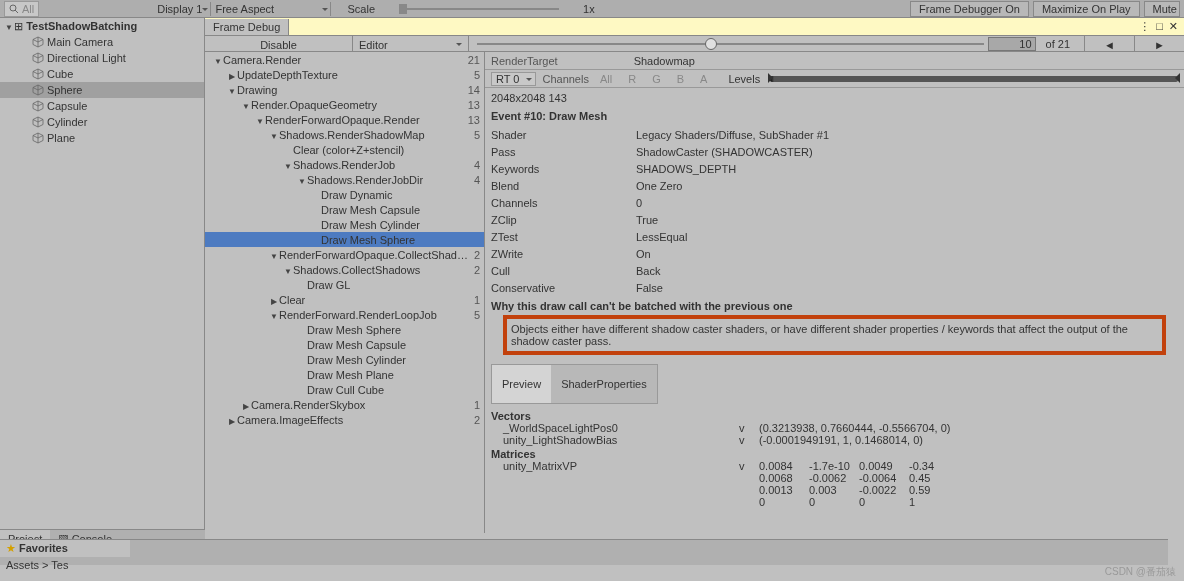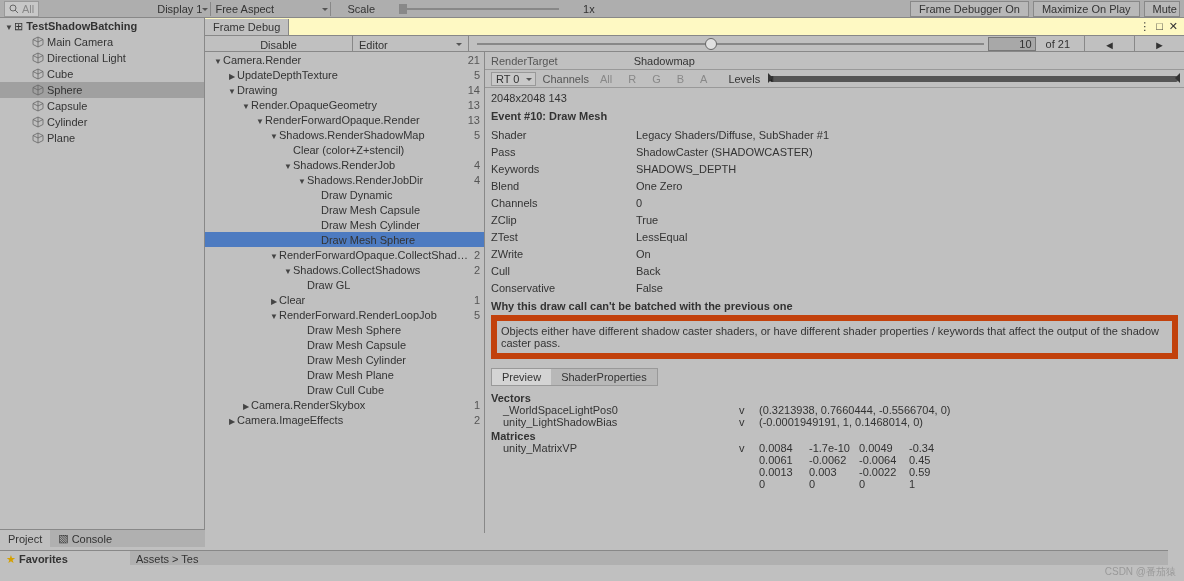--- a/index.html
+++ b/index.html
@@ -56,30 +56,30 @@
 .ch-btn { padding:0 5px; color:#888; }
 .levels-slider { flex:1; height:6px; background:linear-gradient(to right,#000,#555 4px,#555); border-radius:2px; position:relative; margin-left:4px; }
 .levels-slider::before { content:""; position:absolute; left:-2px; top:-3px; border:5px solid transparent; border-left-color:#333; }
 .levels-slider::after { content:""; position:absolute; right:-2px; top:-3px; border:5px solid transparent; border-right-color:#333; }
 
 .detail-body { padding:4px 6px; }
 .prop-row { display:flex; height:17px; align-items:center; }
 .prop-row .pk { width:145px; }
 .prop-row .pv { flex:1; }
 .bold { font-weight:bold; }
-.batch-warn { border:6px solid #c2410c; padding:4px; margin:3px 0; }
+.batch-warn { border:4px solid #c2410c; padding:4px; margin:3px 12px; }
 .tab-box { display:inline-flex; border:1px solid #999; margin:6px 0; }
-.tab-box .t { padding:2px 10px; }
+.tab-box .t { padding:13px 10px; }
 .tab-box .t.active { background:#d4d4d4; }
 .tab-box .t:not(.active) { background:#b8b8b8; }
 
 .bottom-tabs { position:absolute; bottom:34px; left:0; width:205px; height:18px; background:#b0b0b0; display:flex; border-top:1px solid #888; }
 .bottom-tabs .bt { padding:2px 8px; display:flex; align-items:center; gap:3px; }
 .bottom-tabs .bt.active { background:#c0c0c0; }
-.footer-bar { position:absolute; bottom:16px; left:0; right:16px; height:15px; background:#b0b0b0; display:flex; border-top:1px solid #888; }
+.footer-bar { position:absolute; bottom:16px; left:0; right:16px; height:26px; background:#b0b0b0; display:flex; border-top:1px solid #888;flex-direction:column; }
 .footer-bar .fav { width:130px; padding:2px 6px; background:#c0c0c0; }
 .footer-bar .breadcrumb { padding:2px 6px; }
 .watermark { position:absolute; bottom:2px; right:8px; color:#999; font-size:10px; }
 .search-icon { width:10px; height:10px; }
 .star-icon { color:#d4a000; }
 </style>
 </head>
 <body>
 
 <div class="toolbar-top">
@@ -431,21 +431,21 @@
                   <span style="width:20px">v</span>
                   <span>(-0.0001949191, 1, 0.1468014, 0)</span>
                 </div>
               </div>
             <div class="bold" style="margin-top:2px">Matrices</div>
             <div style="display:flex">
               <span style="width:248px;padding-left:12px">unity_MatrixVP</span>
               <span style="width:20px">v</span>
               <div id="matrix" style="display:inline-block">
                   <div><span style="display:inline-block;width:50px">0.0084</span><span style="display:inline-block;width:50px">-1.7e-10</span><span style="display:inline-block;width:50px">0.0049</span><span style="display:inline-block;width:50px">-0.34</span></div>
-                  <div><span style="display:inline-block;width:50px">0.0061</span><span style="display:inline-block;width:50px">-0.0062</span><span style="display:inline-block;width:50px">-0.0064</span><span style="display:inline-block;width:50px">0.45</span></div>
+                  <div><span style="display:inline-block;width:50px">0.0068</span><span style="display:inline-block;width:50px">-0.0062</span><span style="display:inline-block;width:50px">-0.0064</span><span style="display:inline-block;width:50px">0.45</span></div>
                   <div><span style="display:inline-block;width:50px">0.0013</span><span style="display:inline-block;width:50px">0.003</span><span style="display:inline-block;width:50px">-0.0022</span><span style="display:inline-block;width:50px">0.59</span></div>
                   <div><span style="display:inline-block;width:50px">0</span><span style="display:inline-block;width:50px">0</span><span style="display:inline-block;width:50px">0</span><span style="display:inline-block;width:50px">1</span></div>
                 </div>
             </div>
           </div>
         </div>
       </div>
     </div>
   </div>
 </div>

